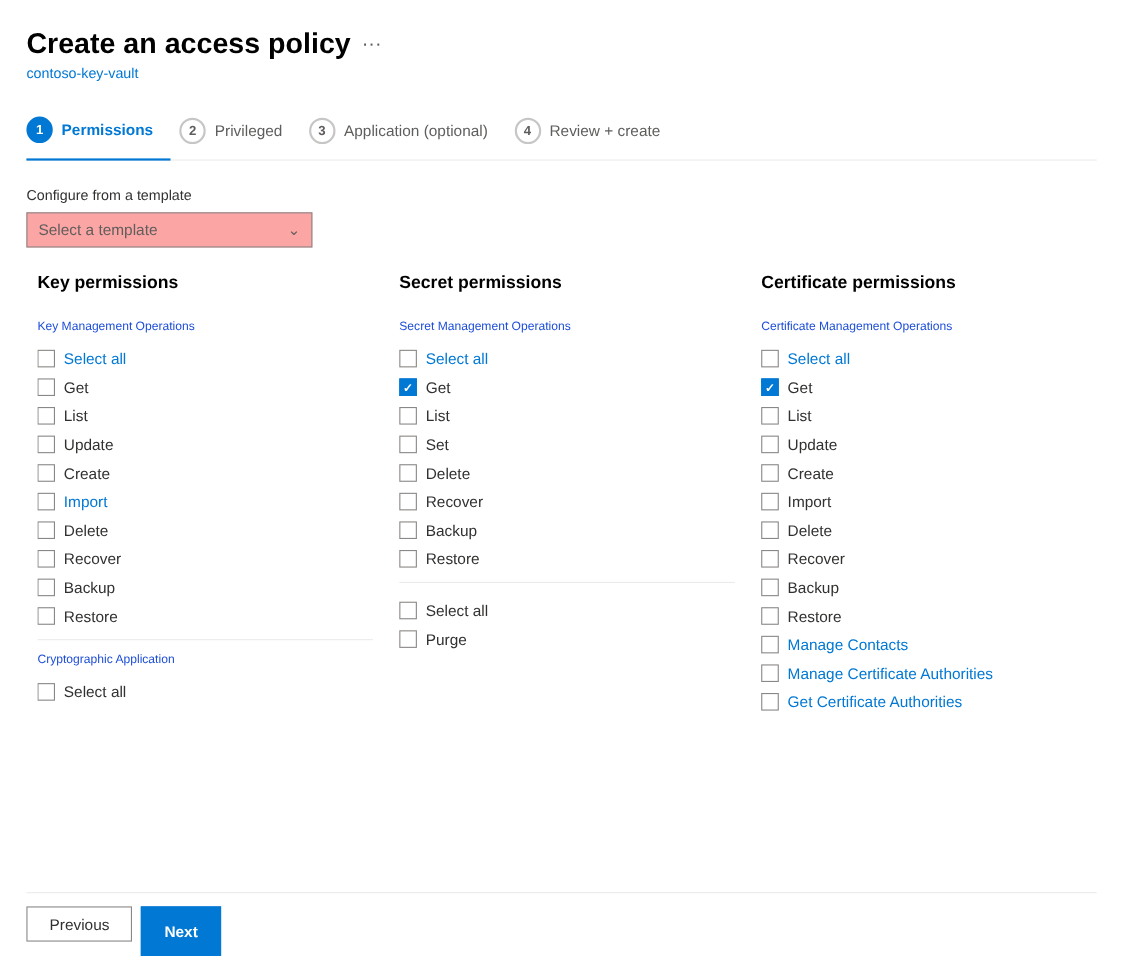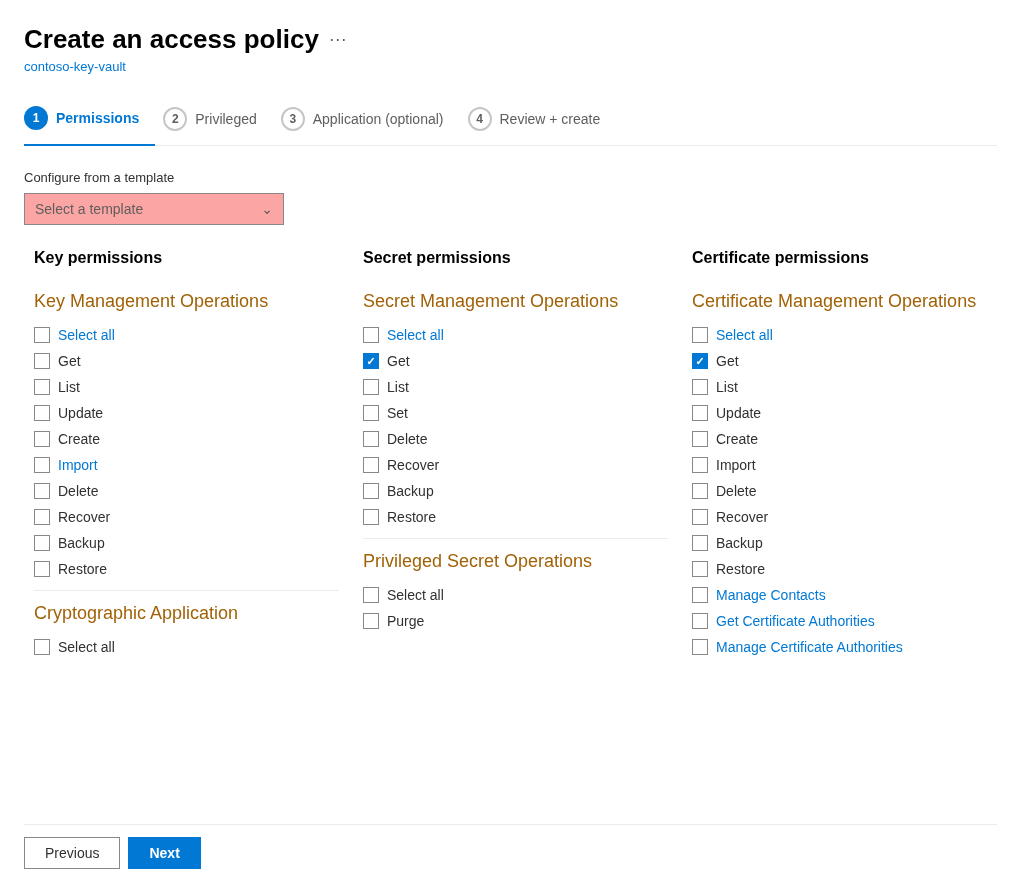--- a/index.html
+++ b/index.html
@@ -27,35 +27,35 @@
     .template-dropdown { width: 260px; height: 32px; border: 1px solid #8a8886; display: flex; align-items: center; justify-content: space-between; padding: 0 10px; cursor: pointer; background: #fca5a5; }
     .template-dropdown-text { color: #605e5c; font-size: 14px; }
     .template-dropdown-chevron { color: #605e5c; }
 
     
     .permissions-grid { display: grid; grid-template-columns: 1fr 1fr 1fr; gap: 0 24px; flex: 1; overflow-y: auto; margin-left: 10px; }
 
     .permissions-column { }
     .column-title { font-size: 16px; font-weight: 700; color: #000; margin-bottom: 16px; padding-bottom: 8px; }
 
-    .subsection-label { font-size: 18px; color: #a16207; margin-bottom: 10px; margin-top: 4px; }
+    .subsection-label { font-size: 11px; color: #1d4ed8; margin-bottom: 10px; margin-top: 4px; }
     .checkbox-item { display: flex; align-items: flex-end; gap: 8px; padding: 5px 0; border-bottom: none; }
     .checkbox-item label { font-size: 14px; color: #323130; cursor: pointer; }
     .checkbox-item label.blue-link { color: #0078d4; }
     .section-divider { height: 1px; background: #edebe9; margin: 8px 0 12px 0; }
 
     
     .cb { width: 16px; height: 16px; border: 1px solid #8a8886; background: #fff; display: inline-flex; align-items: center; justify-content: center; flex-shrink: 0; cursor: pointer; }
     .cb.checked { background: #0078d4; border-color: #0078d4; }
     .cb.checked::after { content: '✓'; color: #fff; font-size: 11px; font-weight: 700; }
 
     
     .footer { position: sticky; bottom: 0; background: #fff; border-top: 1px solid #edebe9; padding: 12px 0; display: flex; gap: 8px; margin-top: auto; }
     .btn-prev { height: 32px; padding: 0 20px; border: 1px solid #8a8886; background: #fff; color: #323130; font-size: 14px; cursor: pointer; }
-    .btn-next { height: 32px; padding: 0 20px; border: 1px solid #0078d4; background: #0078d4; color: #fff; font-size: 14px; cursor: pointer; font-weight: 600; }
+    .btn-next { height: 45px; padding: 0 20px; border: 1px solid #0078d4; background: #0078d4; color: #fff; font-size: 14px; cursor: pointer; font-weight: 600; }
   </style>
 </head>
 <body>
 
 <div class="page-container">
 
   <div class="page-header">
     <h1 class="page-title">Create an access policy</h1>
     <span class="page-menu-icon">···</span>
   </div>
@@ -168,21 +168,20 @@
         </div>
         <div class="checkbox-item">
           <div class="cb"></div>
           <label>Backup</label>
         </div>
         <div class="checkbox-item">
           <div class="cb"></div>
           <label>Restore</label>
         </div>
         <div class="section-divider"></div>
-        <div class="subsection-label">Privileged Secret Operations</div>
         <div class="checkbox-item">
           <div class="cb"></div>
           <label>Select all</label>
         </div>
         <div class="checkbox-item">
           <div class="cb"></div>
           <label>Purge</label>
         </div>
       </div>
       <div class="permissions-column">
@@ -227,25 +226,25 @@
         <div class="checkbox-item">
           <div class="cb"></div>
           <label>Restore</label>
         </div>
         <div class="checkbox-item">
           <div class="cb"></div>
           <label class="blue-link">Manage Contacts</label>
         </div>
         <div class="checkbox-item">
           <div class="cb"></div>
+          <label class="blue-link">Manage Certificate Authorities</label>
+        </div>
+        <div class="checkbox-item">
+          <div class="cb"></div>
           <label class="blue-link">Get Certificate Authorities</label>
-        </div>
-        <div class="checkbox-item">
-          <div class="cb"></div>
-          <label class="blue-link">Manage Certificate Authorities</label>
         </div>
       </div>
     </div>
 
   <div class="footer">
     <button class="btn-prev">Previous</button>
     <button class="btn-next">Next</button>
   </div>
 </div>
 

